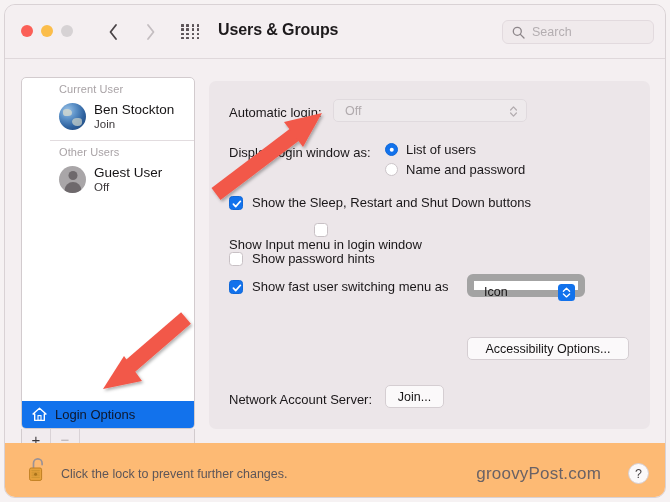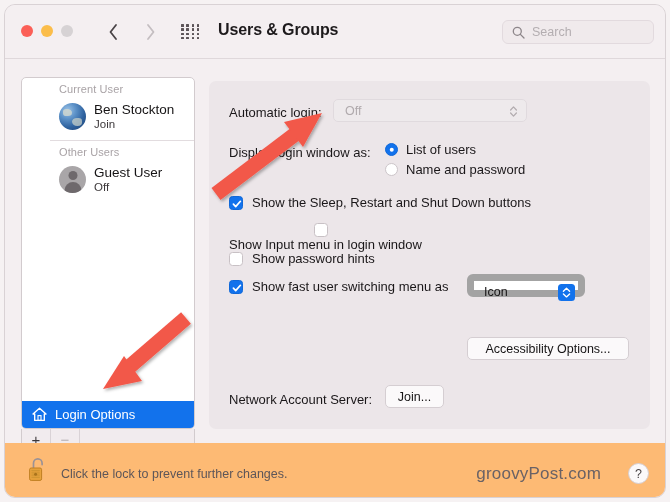--- a/index.html
+++ b/index.html
@@ -197,21 +197,21 @@
     width: 172px;
     height: 27px;
     background: #1272ec;
     display: flex;
     align-items: center;
     padding-left: 9px;
   }
   #home-icon { width: 17px; height: 17px; margin-right: 7px; flex: 0 0 17px; }
   #login-options-label {
     font-size: 13px;
-    color: #ffffff;
+    color: #0f172a;
   }
 
   #sidebar-toolbar {
     position: absolute;
     left: 16px; top: 424px;
     width: 174px; height: 22px;
     background: #f1ebee;
     border: 1px solid #d2cbce;
     border-top: none;
     border-radius: 0 0 5px 5px;

